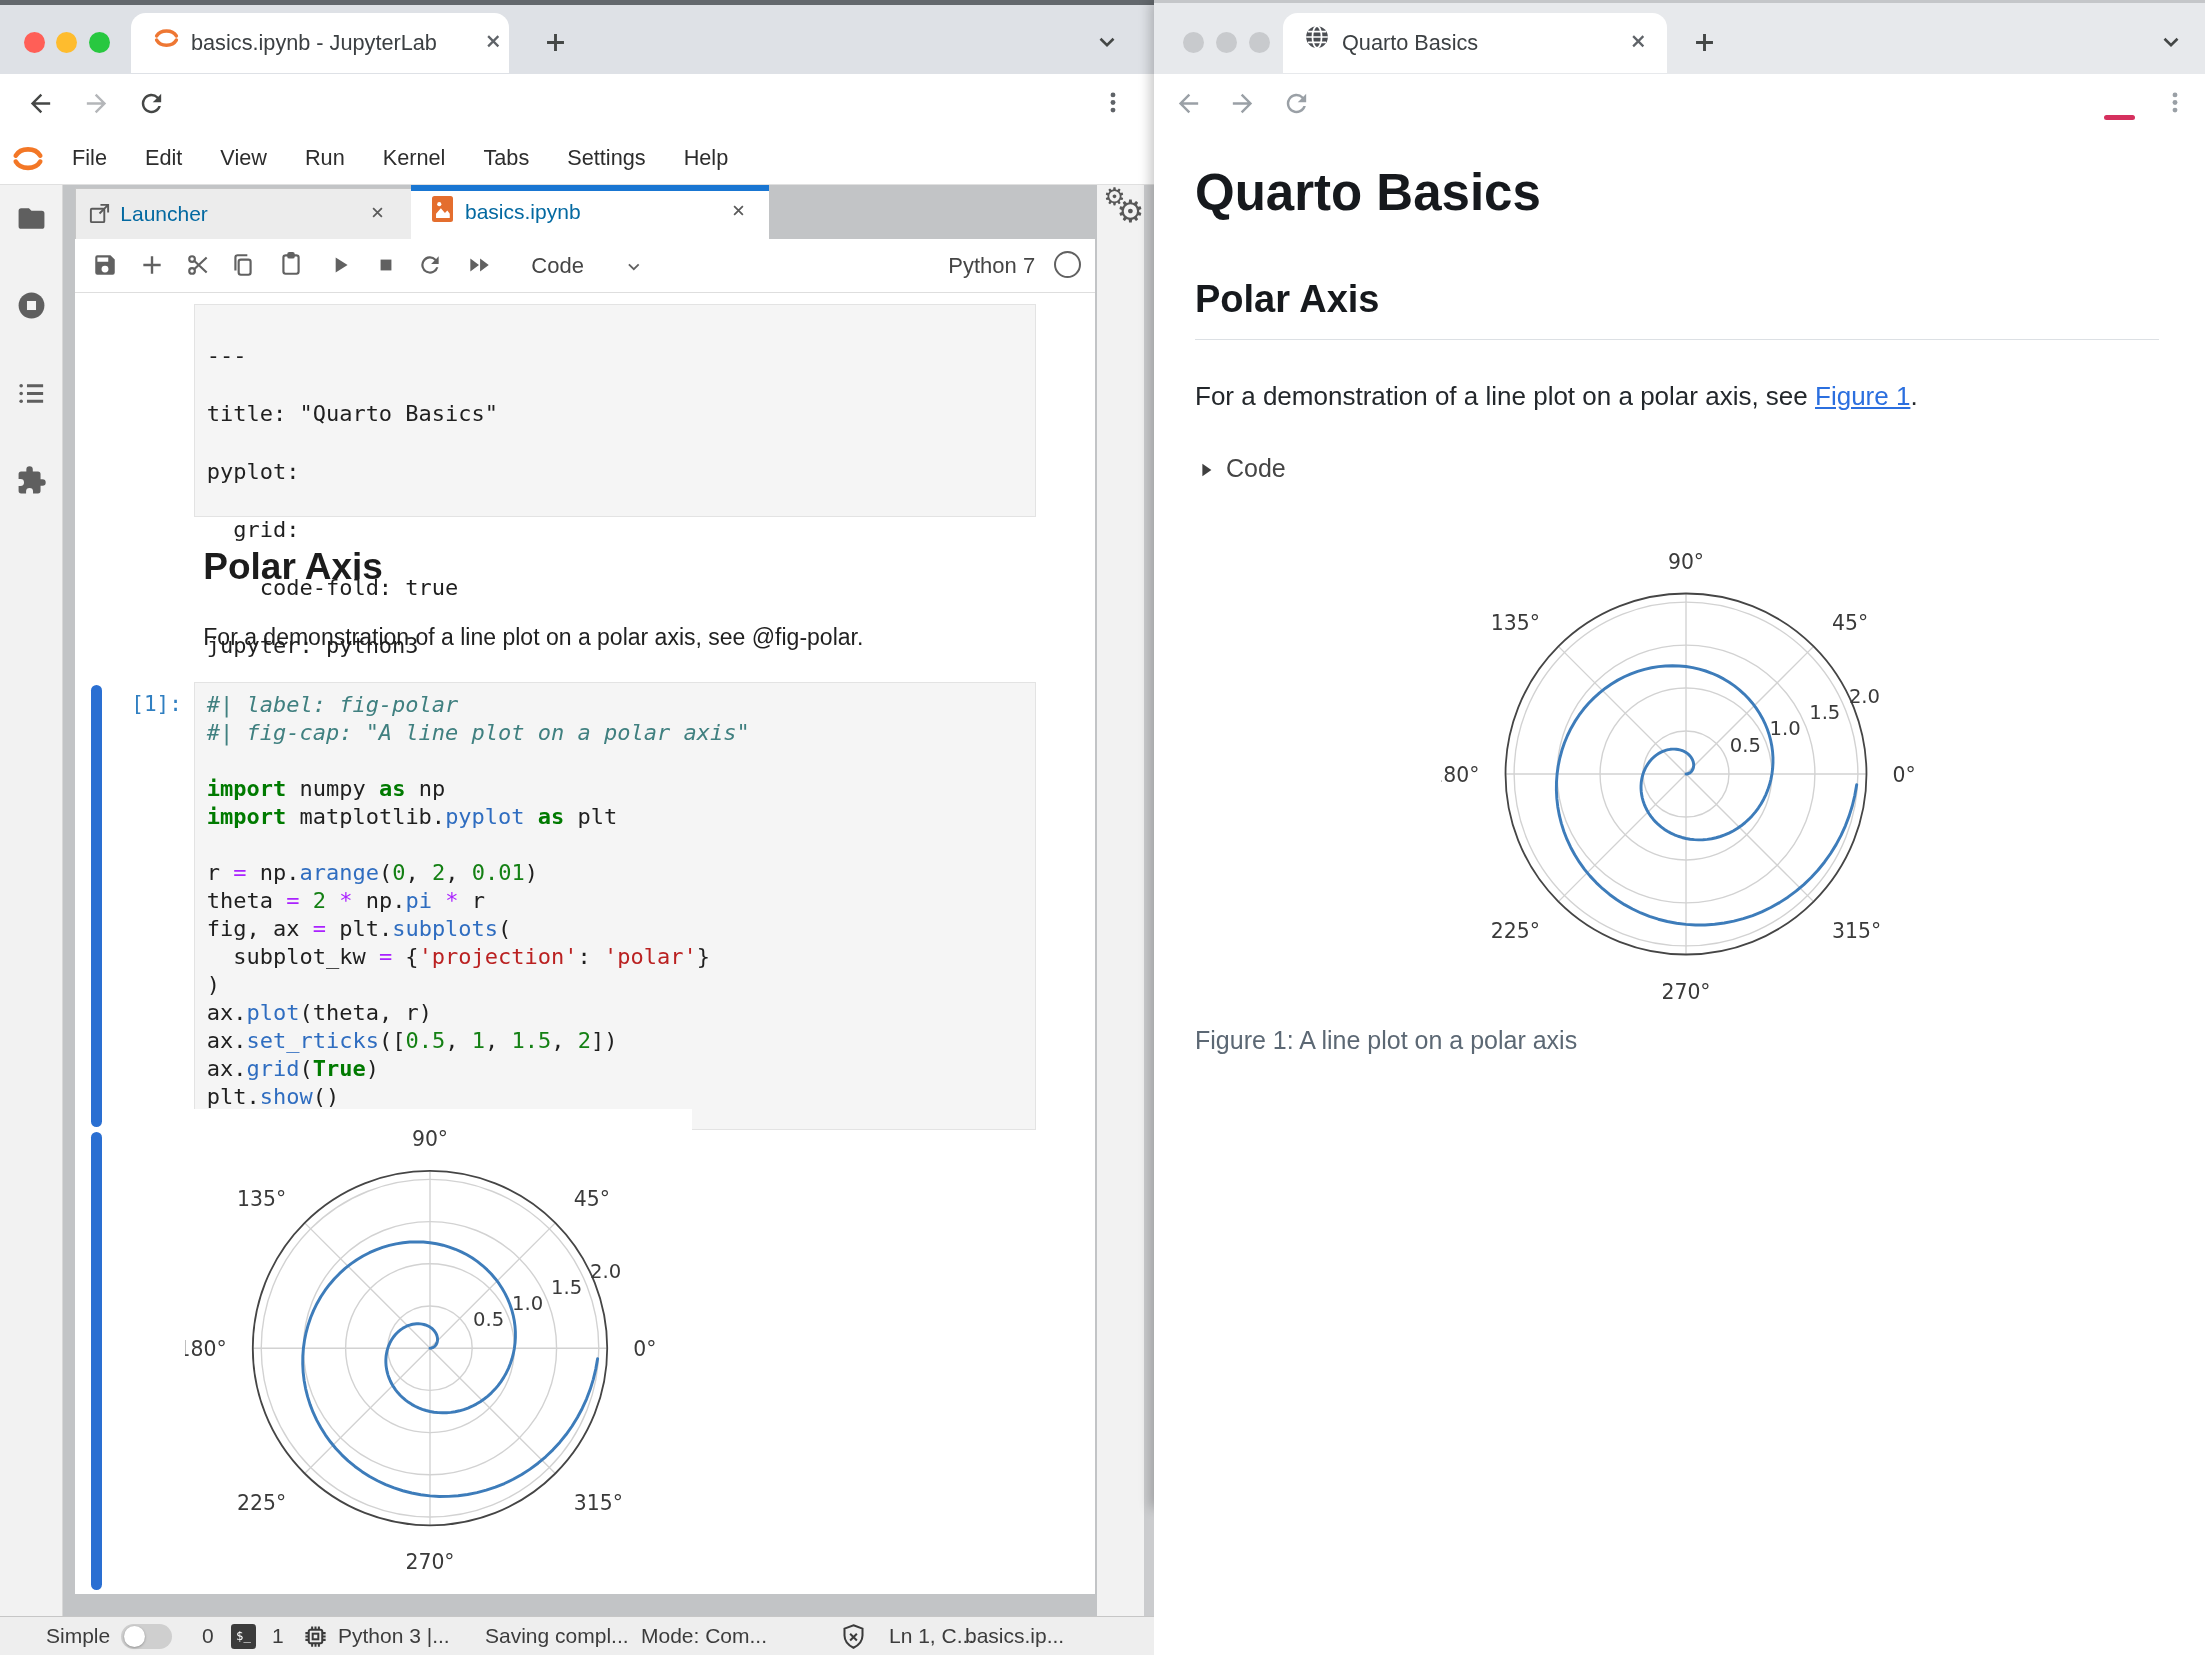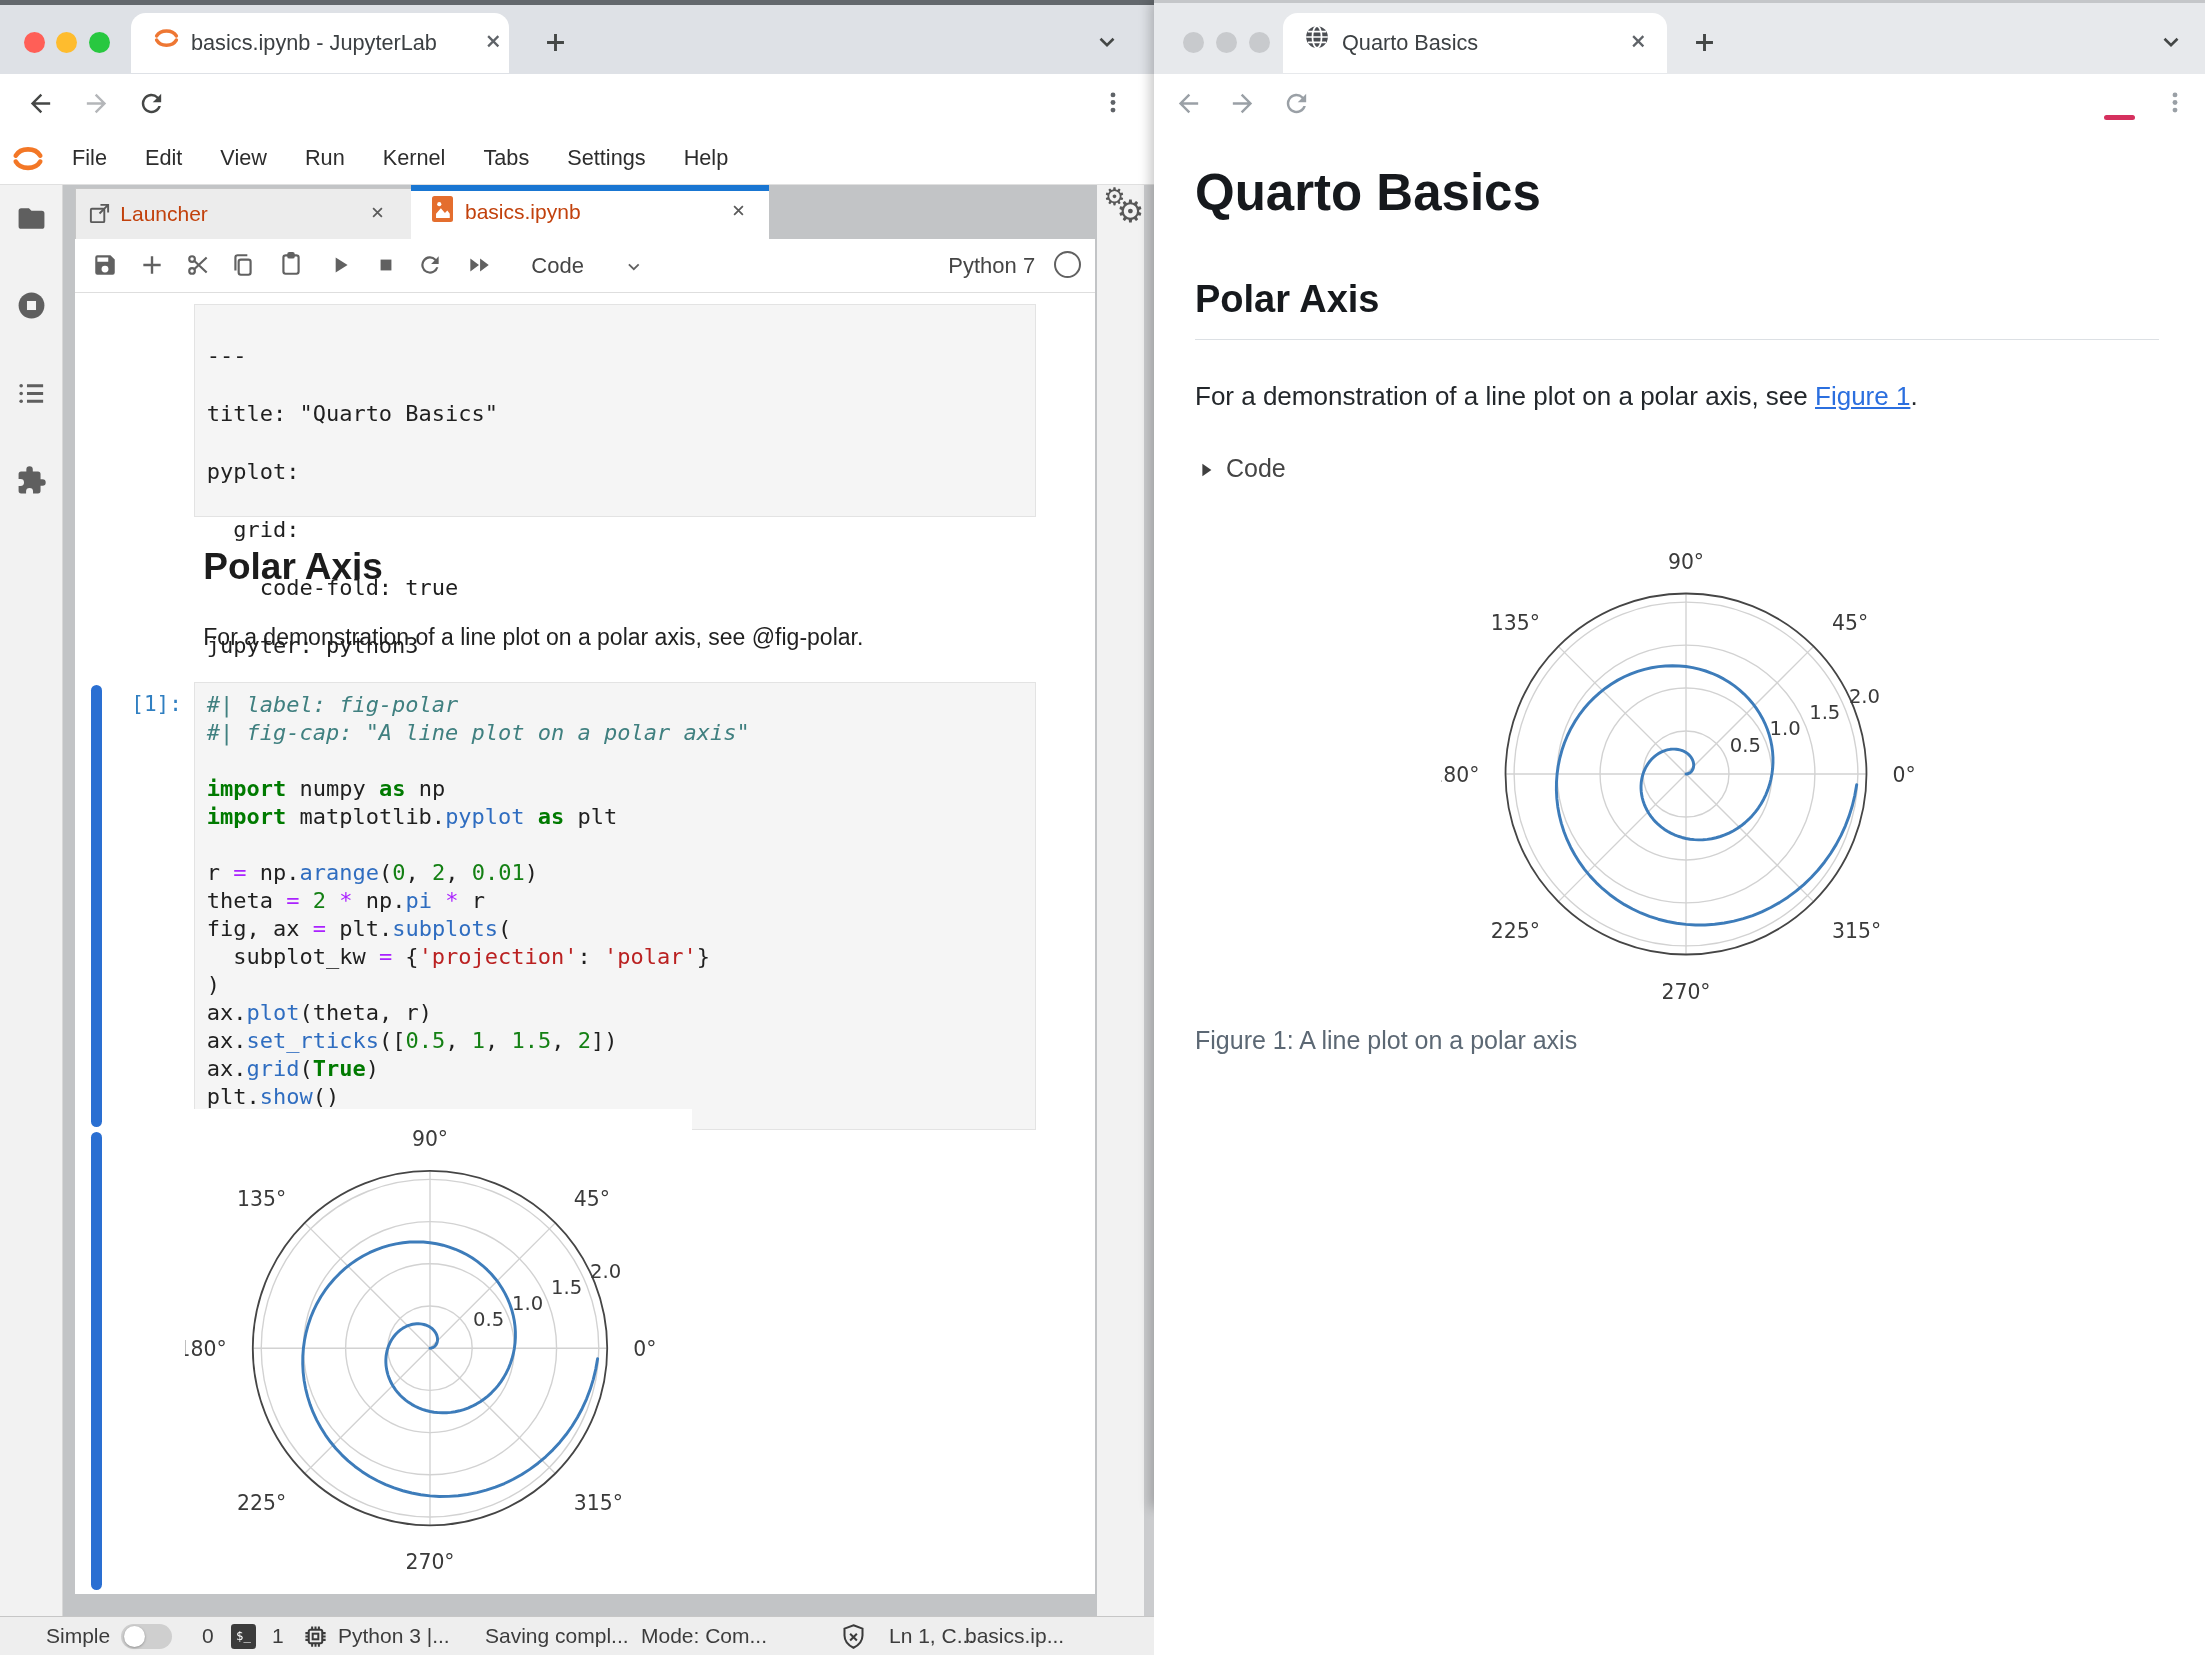--- a/index.html
+++ b/index.html
@@ -17,21 +17,21 @@
   .urlrow{position:absolute;left:0;top:74px;width:100%;height:59px;background:#fff;border-bottom:0.8px solid #dadce0;}
   .pill{position:absolute;top:79px;height:47px;border-radius:24px;background:#f1f3f4;}
   .urltxt{position:absolute;top:92px;font-size:24px;letter-spacing:0.2px;}
   .urltxt .host{color:#202124;} .urltxt .path{color:#5f6368;}
   .menubar{position:absolute;left:0;top:132px;width:100%;height:52px;background:#fff;border-bottom:0.8px solid #e0e0e0;}
   .menuitem{font-size:21.7px;color:#2d2d2d;}
   .activitybar{position:absolute;left:0;top:185px;width:62px;height:1431px;background:#f2f2f2;border-right:0.8px solid #d8d8d8;}
   .dock{position:absolute;left:63px;top:185px;width:1034px;height:1431px;background:#c2c4c6;}
   .rstrip{position:absolute;left:1097px;top:185px;width:47px;height:1431px;background:#f2f2f2;}
   .redge{position:absolute;left:1144px;top:185px;width:9.8px;height:1431px;background:#cbccce;}
-  .doctab-label{font-size:21px;color:#c2410c;}
+  .doctab-label{font-size:21px;color:#0369a1;}
   .toolbar{position:absolute;left:12.3px;top:54px;width:1020px;height:53px;background:#fff;border-bottom:0.8px solid #dedede;}
   .nbarea{position:absolute;left:12.3px;top:108px;width:1020px;height:1301px;background:#fff;overflow:hidden;}
   .cellbox{position:absolute;background:#f5f5f5;border:0.8px solid #e3e3e3;}
   .codeline{font-size:22px;line-height:28px;}
   .yline{font-size:22px;line-height:28px;color:#1f1f1f;}
   .tk-cm{color:#408080;font-style:italic;}
   .tk-kw{color:#007a00;font-weight:700;}
   .tk-op{color:#aa22ff;}
   .tk-num{color:#148014;}
   .tk-str{color:#ba2121;}

